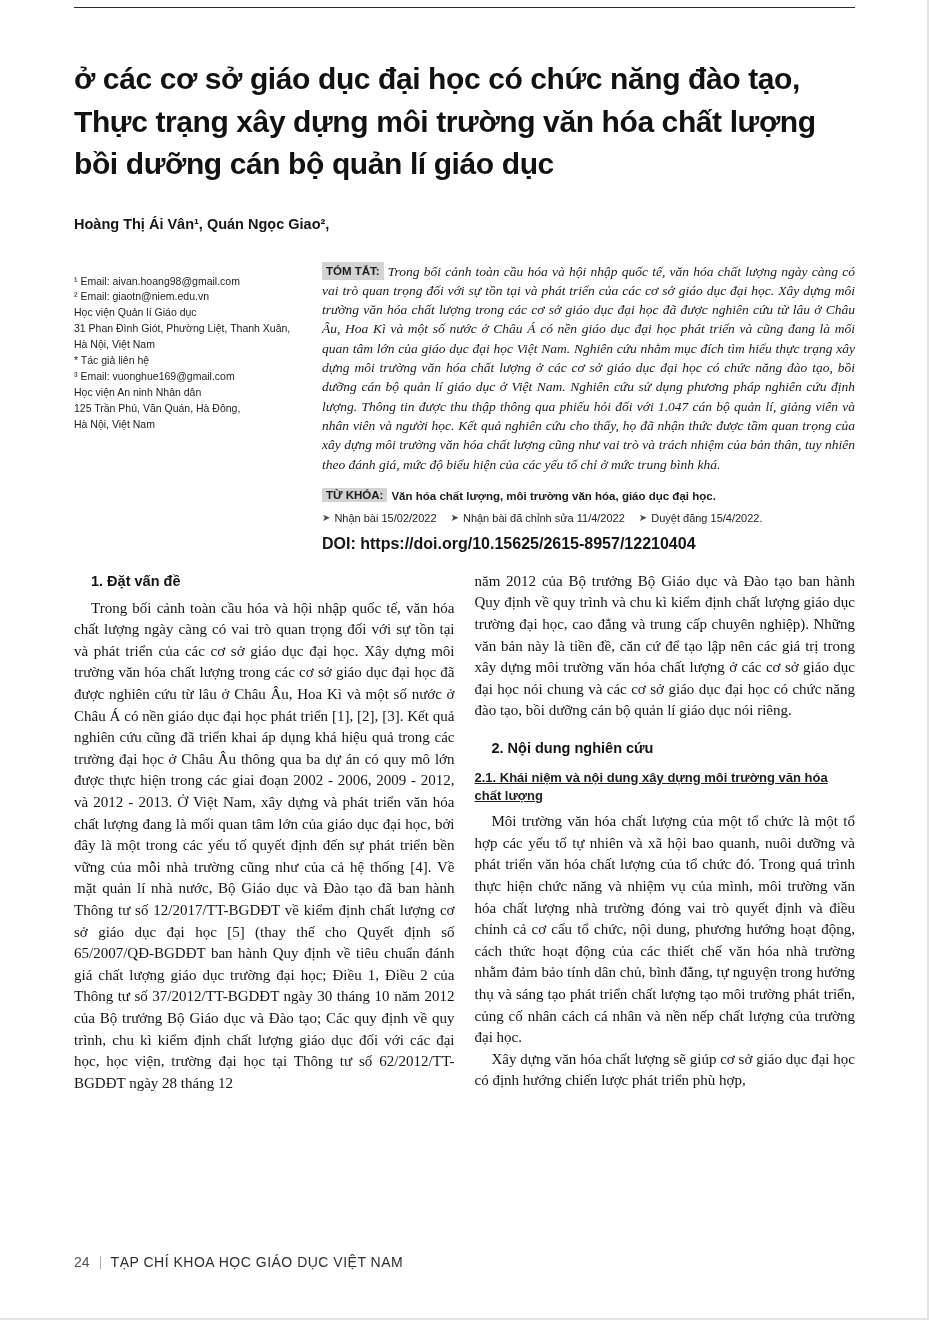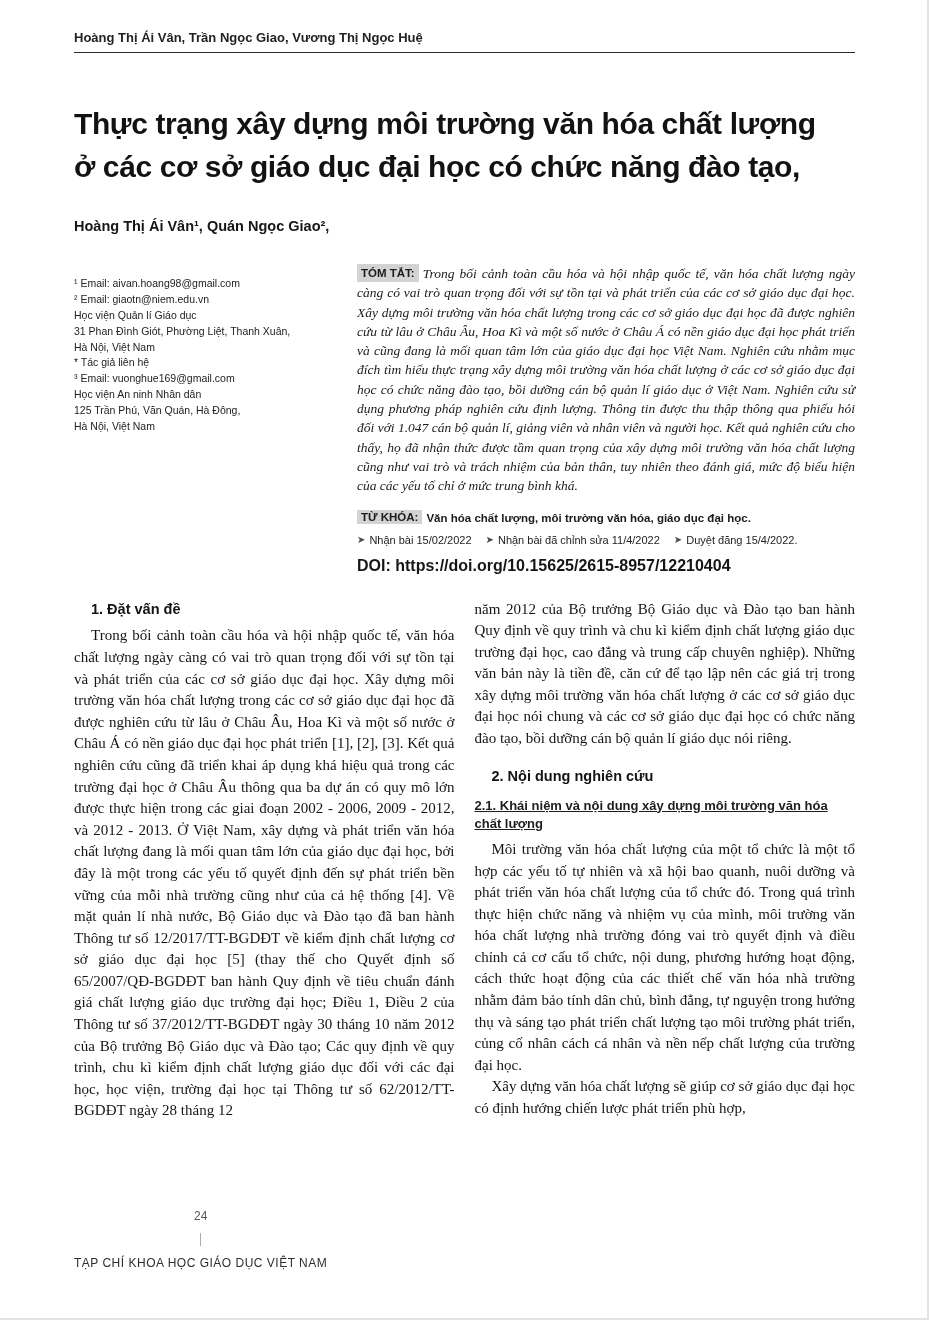--- a/index.html
+++ b/index.html
@@ -51,21 +51,21 @@
   
   .meta { display: flex; gap: 28px; margin-top: 26px; }
   .meta-left {
     flex: none; width: 220px;
     font-family: "Liberation Sans", sans-serif;
     font-size: 10.5px; line-height: 1.42; color: #222;
     padding-top: 4px;
     margin-top: 8px;
   }
   .aff-line { margin-bottom: 1px; }
-  .meta-right { flex: 1; margin-left: 35px; }
+  .meta-right { flex: 1; }
 
   .abstract {
     font-size: 13.5px;
     font-style: italic;
     line-height: 1.43;
     text-align: justify;
     color: #1a1a1a;
   }
   .chip {
     display: inline-block;
@@ -98,21 +98,21 @@
   .arrow-glyph { font-size: 10px; color: #4a4a4a; font-style: normal; }
   .doi-row {
     margin-top: 11px;
     font-family: "Liberation Sans", sans-serif;
     font-weight: 700;
     font-size: 16px; color: #161616;
   }
   .doi-row .doi-url { font-weight: 700; }
 
   
-  .body-cols { display: flex; gap: 20px; margin-top: 24px; }
+  .body-cols { display: flex; gap: 20px; margin-top: 18px; }
   .col { flex: 1; font-size: 15px; line-height: 1.44; text-align: justify; color: #141414; }
   .sec-heading {
     font-family: "Liberation Sans", sans-serif;
     font-weight: 700; font-size: 14.5px;
     text-indent: 17px; text-align: left;
     margin-bottom: 6px; color: #141414;
   }
   .subsec-heading {
     font-family: "Liberation Sans", sans-serif;
     font-weight: 700; font-size: 13px;
@@ -121,38 +121,38 @@
   }
   .col p.indent { text-indent: 17px; }
   .col p + .sec-heading { margin-top: 16px; }
   .col p { margin-bottom: 0; }
 
   
   .footer {
     position: absolute; left: 74px; bottom: 50px;
     display: flex; align-items: center; gap: 10px;
     font-family: "Liberation Sans", sans-serif;
-    font-size: 12px; color: #333; flex-direction: column;
+    font-size: 14px; color: #333;
   }
   .footer .pagenum { color: #555; }
   .footer .footer-divider { width: 1px; height: 13px; background: #aaa; }
   .footer .journal { letter-spacing: 0.5px; color: #2e2e2e; }
 </style>
 </head>
 <body>
 
 <div class="page">
   <div class="content">
 
-    <div class="running-head">Hoàng Thị Ái Vân, Trần Ngọc Giao, Vương Thị Ngọc Huệ</div>
     <hr class="head-rule">
 
     <h1 class="article-title">
+      <span class="title-line">ở các cơ sở giáo dục đại học có chức năng đào tạo,</span>
       <span class="title-line">Thực trạng xây dựng môi trường văn hóa chất lượng</span>
-      <span class="title-line">ở các cơ sở giáo dục đại học có chức năng đào tạo,</span>
+      <span class="title-line">bồi dưỡng cán bộ quản lí giáo dục</span>
     </h1>
 
     <div class="byline">
       <div>Hoàng Thị Ái Vân¹, Quán Ngọc Giao²,</div>
     </div>
 
     <div class="meta">
       <div class="meta-left">
         <div class="aff-line">¹ Email: aivan.hoang98@gmail.com</div>
         <div class="aff-line">² Email: giaotn@niem.edu.vn</div>

